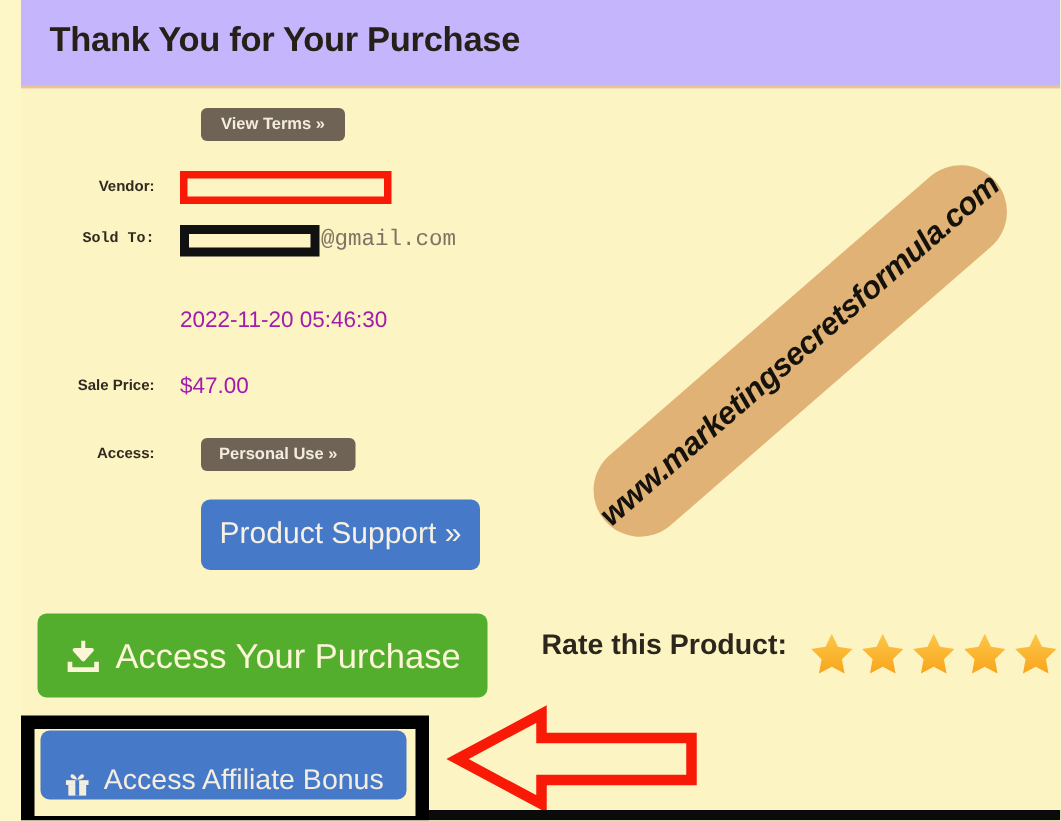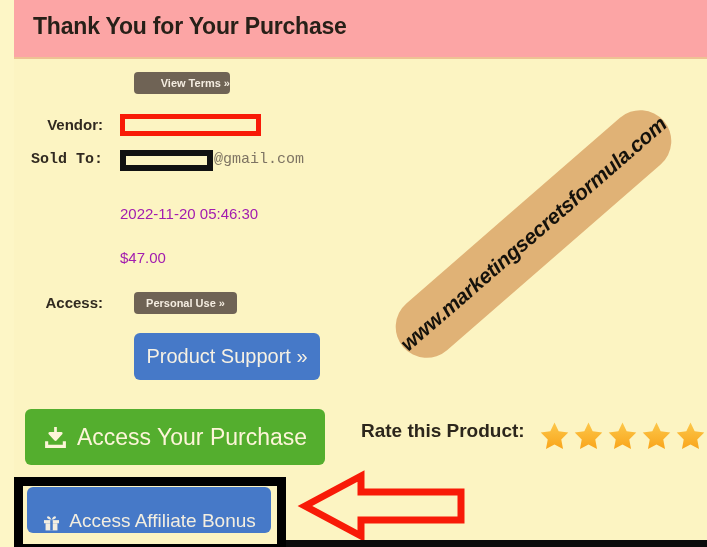--- a/index.html
+++ b/index.html
@@ -22,21 +22,21 @@
     left: 0; top: 0;
     width: 14px; height: 547px;
     background: #fdf6c6;
   }
 
   
   .header {
     position: absolute;
     left: 14px; top: 0;
     width: 693px; height: 59px;
-    background: #fca5a5;
+    background: #c4b5fd;
     border-bottom: 2px solid #eec294;
     box-sizing: border-box;
   }
   .header-title {
     position: absolute;
     left: 19px; top: 13px;
     font-size: 23px;
     font-weight: bold;
     color: #272018;
     letter-spacing: -0.2px;
@@ -61,37 +61,37 @@
     border: none;
     border-radius: 4px;
     padding: 0;
     height: 22px;
     line-height: 22px;
     text-align: center;
     cursor: pointer;
     white-space: nowrap;
     font-family: "Liberation Sans", sans-serif;
   }
-  .view-terms { left: 134px; top: 72px; width: 96px; text-align: right; }
+  .view-terms { left: 134px; top: 72px; width: 96px; }
   .license-pill { left: 134px; top: 292px; width: 103px; }
 
   
   .row {
     position: absolute;
     left: 0;
     height: 30px;
     width: 693px;
   }
   .row-label {
     position: absolute;
     left: 0;
     width: 103px;
     top: 0;
     text-align: right;
-    font-size: 15px;
+    font-size: 10px;
     font-weight: bold;
     color: #312a20;
     line-height: 30px;
     white-space: nowrap;
   }
   .row-value {
     position: absolute;
     left: 120px;
     top: 0;
     font-size: 15px;
@@ -283,20 +283,21 @@
     <span class="row-label">Sold To:</span>
     <span class="redact-black"></span>
     <span class="email-suffix">@gmail.com</span>
   </div>
 
   <div class="row" style="top:199px;">
     <span class="row-value">2022-11-20 05:46:30</span>
   </div>
 
   <div class="row" style="top:243px;">
+    <span class="row-label">Sale Price:</span>
     <span class="row-value">$47.00</span>
   </div>
 
   <div class="row" style="top:288px;">
     <span class="row-label">Access:</span>
   </div>
   <button class="pill-btn license-pill">Personal Use »</button>
 
   <button class="product-support">Product Support »</button>
 

